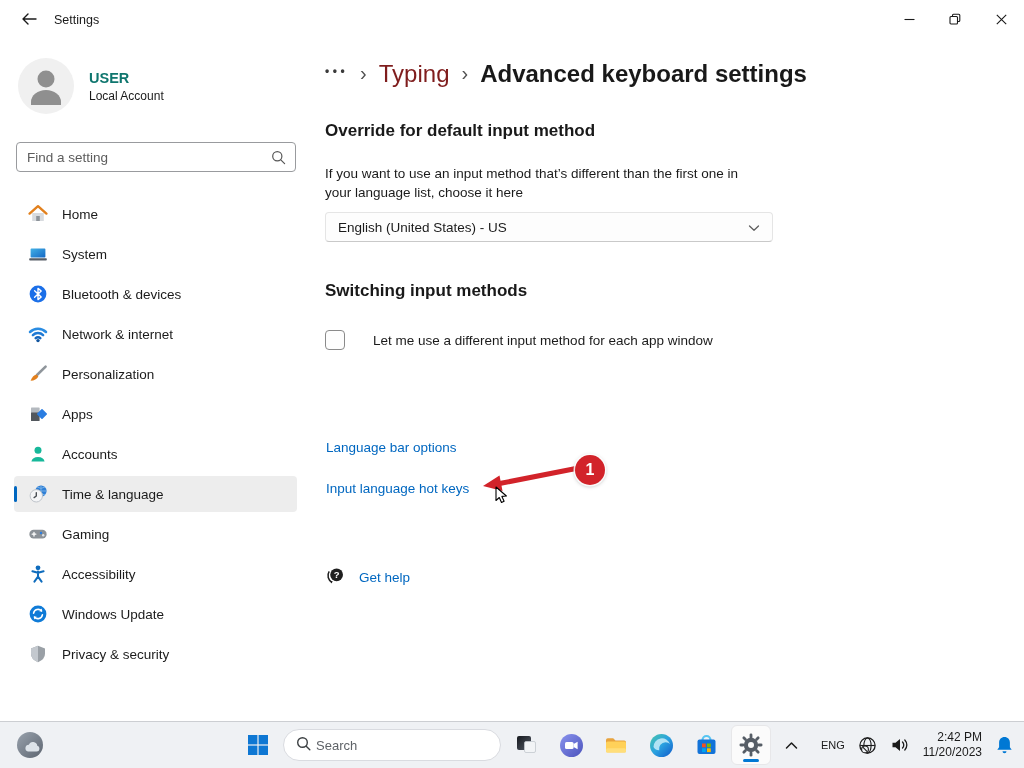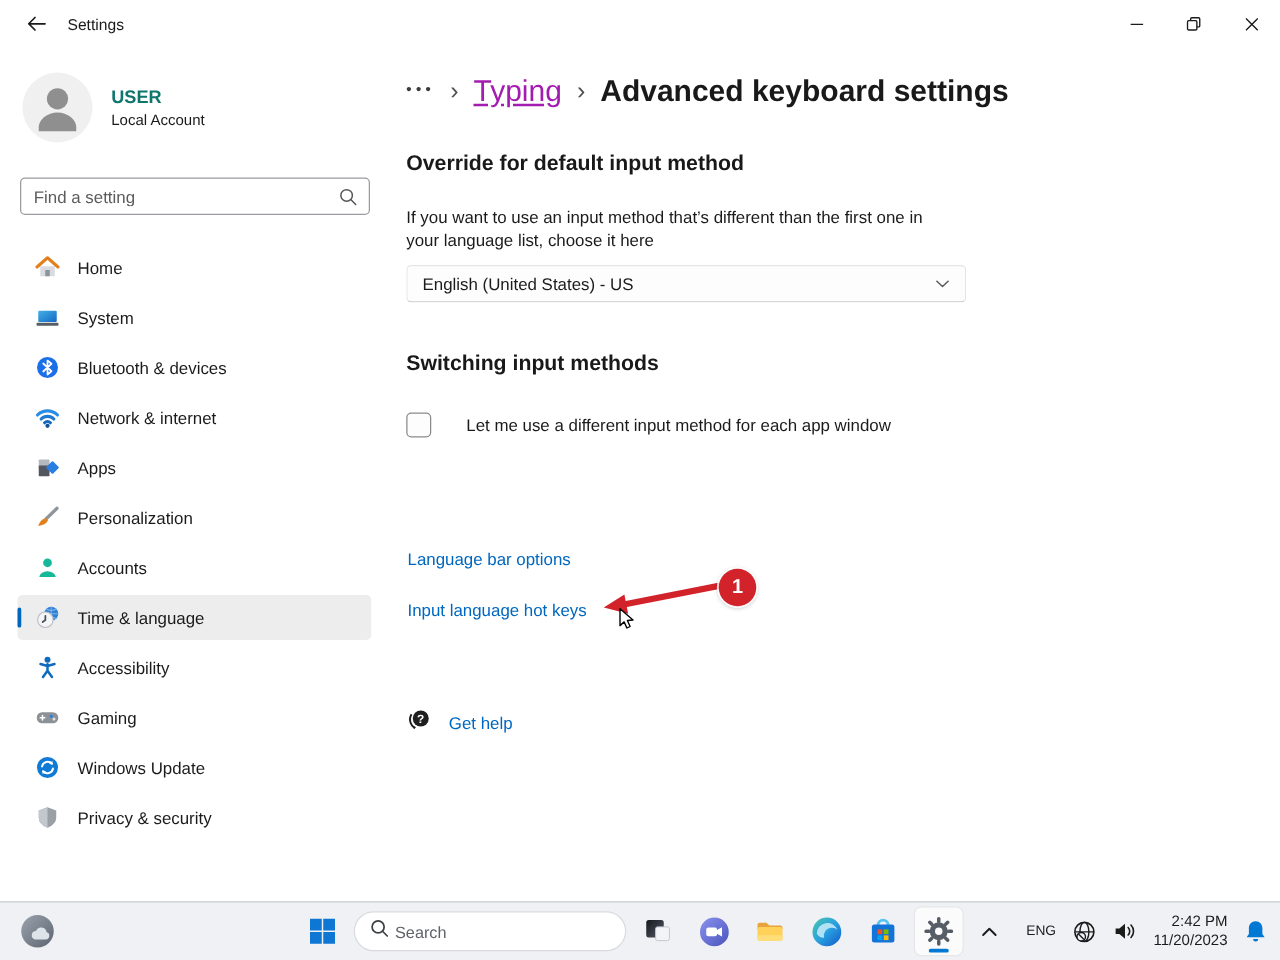--- a/index.html
+++ b/index.html
@@ -28,21 +28,21 @@
   .nav-item .ic { width:20px; height:20px; display:flex; align-items:center; justify-content:center; }
   .nav-item .lbl { font-size:13.5px; color:#1b1b1b; }
   .nav-item.selected { background:#ededed; }
   .nav-item.selected::before { content:""; position:absolute; left:0; top:50%; transform:translateY(-50%); width:3px; height:16px; border-radius:2px; background:#0067c0; }
 
   
   .main { position:absolute; left:325px; top:40px; right:0; bottom:47px; }
   .breadcrumb { position:absolute; top:20px; left:0; display:flex; align-items:center; gap:12px; }
   .crumb-ellipsis { font-size:12px; font-weight:700; letter-spacing:3.5px; color:#3a3a3a; cursor:pointer; padding-bottom:6px; }
   .crumb-sep { font-size:20px; color:#505050; font-weight:400; padding-bottom:2px; }
-  .crumb-parent { font-size:24px; color:#a21caf; cursor:pointer;text-decoration:underline; }
+  .crumb-parent { font-size:24px; color:#7f1d1d; cursor:pointer; }
   .crumb-current { font-size:24px; color:#191919; font-weight:700; }
   .sec-heading { position:absolute; left:0; font-size:17px; font-weight:700; color:#191919; }
   .desc { position:absolute; left:0; top:124px; font-size:13.5px; line-height:19px; color:#1b1b1b; white-space:pre-line; width:470px; }
   .dropdown { position:absolute; left:0; top:172px; width:448px; height:30px; background:#fdfdfd; border:1px solid #e5e5e5; border-bottom-color:#c9c9c9; border-radius:4px; display:flex; align-items:center; padding:0 12px; cursor:pointer; }
   .dropdown .val { flex:1; font-size:13.5px; color:#1b1b1b; }
   .check-row { position:absolute; left:0; display:flex; align-items:center; gap:28px; }
   .checkbox { width:20px; height:20px; border:1px solid #8a8a8a; border-radius:4px; background:#fdfdfd; }
   .check-row .clabel { font-size:13.5px; color:#1b1b1b; }
   .link { position:absolute; left:1px; font-size:13.5px; color:#0067c0; cursor:pointer; text-decoration:none; }
   .help-row { position:absolute; left:1px; top:526px; display:flex; align-items:center; gap:14px; }
@@ -165,35 +165,35 @@
             <path d="M4.9 11.2 a7.2 7.2 0 0 1 10.2 0" fill="none" stroke="#1f7ad4" stroke-width="2.5" stroke-linecap="round"></path>
             <path d="M7.7 14.2 a3.3 3.3 0 0 1 4.6 0" fill="none" stroke="#1566bd" stroke-width="2.5" stroke-linecap="round"></path>
             <circle cx="10" cy="16.6" r="1.7" fill="#10549e"></circle>
           </svg>
         </span>
       <span class="lbl">Network &amp; internet</span>
     </div>
     <div class="nav-item">
       <span class="ic">
           <svg width="20" height="20" viewBox="0 0 20 20">
+            <path d="M17.6 2.6 L9 11" stroke="#8f959b" stroke-width="2.6" stroke-linecap="round"></path>
+            <path d="M8.6 10.4 q-4.2 0.8 -6 6.4 q5.6 -0.6 7.8 -4.4 Z" fill="#e2801d"></path>
+          </svg>
+        </span>
+      <span class="lbl">Personalization</span>
+    </div>
+    <div class="nav-item">
+      <span class="ic">
+          <svg width="20" height="20" viewBox="0 0 20 20">
             <rect x="3" y="3.6" width="8.6" height="8.6" rx="0.6" fill="#b4b9bf"></rect>
             <rect x="3" y="8.4" width="8.6" height="8.6" rx="0.6" fill="#52575d"></rect>
             <rect x="10.2" y="6.2" width="7.6" height="7.6" rx="0.8" fill="#2a7de1" transform="rotate(45 14 10)"></rect>
           </svg>
         </span>
       <span class="lbl">Apps</span>
-    </div>
-    <div class="nav-item">
-      <span class="ic">
-          <svg width="20" height="20" viewBox="0 0 20 20">
-            <path d="M17.6 2.6 L9 11" stroke="#8f959b" stroke-width="2.6" stroke-linecap="round"></path>
-            <path d="M8.6 10.4 q-4.2 0.8 -6 6.4 q5.6 -0.6 7.8 -4.4 Z" fill="#e2801d"></path>
-          </svg>
-        </span>
-      <span class="lbl">Personalization</span>
     </div>
     <div class="nav-item">
       <span class="ic">
           <svg width="20" height="20" viewBox="0 0 20 20">
             <circle cx="10" cy="6.2" r="3.5" fill="#17b89a"></circle>
             <path d="M3.4 17.6 a6.7 5.6 0 0 1 13.2 0 Z" fill="#17b89a"></path>
           </svg>
         </span>
       <span class="lbl">Accounts</span>
     </div>
@@ -204,36 +204,36 @@
             <path d="M7.4 7 h11.2 M13 1.4 v11.2 M9 3 a7 7 0 0 0 8 0 M9 11 a7 7 0 0 1 8 0" stroke="#7db4e8" stroke-width="0.9" fill="none"></path>
             <circle cx="8.3" cy="11.8" r="6.2" fill="#f4f5f7" stroke="#b9bec5" stroke-width="0.9"></circle>
             <path d="M8.3 8.6 v3.4 l-2.2 1.6" stroke="#4a4f55" stroke-width="1.4" fill="none" stroke-linecap="round"></path>
           </svg>
         </span>
       <span class="lbl">Time &amp; language</span>
     </div>
     <div class="nav-item">
       <span class="ic">
           <svg width="20" height="20" viewBox="0 0 20 20">
-            <circle cx="10" cy="3.8" r="2.4" fill="#0f6cbd"></circle>
-            <path d="M10 7.4 v5.2 M10 8.8 L4.4 7.2 M10 8.8 L15.6 7.2 M10 12.6 L6.4 17.6 M10 12.6 L13.6 17.6" stroke="#0f6cbd" stroke-width="2" fill="none" stroke-linecap="round" stroke-linejoin="round"></path>
-          </svg>
-        </span>
-      <span class="lbl">Accessibility</span>
-    </div>
-    <div class="nav-item">
-      <span class="ic">
-          <svg width="20" height="20" viewBox="0 0 20 20">
             <rect x="1.4" y="5.8" width="17.2" height="8.8" rx="4.2" fill="#8b9197"></rect>
             <path d="M6 8.4 v3.6 M4.2 10.2 h3.6" stroke="#ffffff" stroke-width="1.3" stroke-linecap="round"></path>
             <circle cx="13" cy="9" r="1.2" fill="#2a7de1"></circle>
             <circle cx="15.2" cy="11.2" r="1.2" fill="#dfe3e8"></circle>
           </svg>
         </span>
       <span class="lbl">Gaming</span>
+    </div>
+    <div class="nav-item">
+      <span class="ic">
+          <svg width="20" height="20" viewBox="0 0 20 20">
+            <circle cx="10" cy="3.8" r="2.4" fill="#0f6cbd"></circle>
+            <path d="M10 7.4 v5.2 M10 8.8 L4.4 7.2 M10 8.8 L15.6 7.2 M10 12.6 L6.4 17.6 M10 12.6 L13.6 17.6" stroke="#0f6cbd" stroke-width="2" fill="none" stroke-linecap="round" stroke-linejoin="round"></path>
+          </svg>
+        </span>
+      <span class="lbl">Accessibility</span>
     </div>
     <div class="nav-item">
       <span class="ic">
           <svg width="20" height="20" viewBox="0 0 20 20">
             <circle cx="10" cy="10" r="8.4" fill="#0f7bd7"></circle>
             <path d="M5.6 9.2 a4.6 4.6 0 0 1 8 -2.2" fill="none" stroke="#ffffff" stroke-width="1.6" stroke-linecap="round"></path>
             <path d="M14.4 10.8 a4.6 4.6 0 0 1 -8 2.2" fill="none" stroke="#ffffff" stroke-width="1.6" stroke-linecap="round"></path>
             <path d="M13.9 4.6 l0.1 2.8 l-2.8 -0.2 Z" fill="#ffffff"></path>
             <path d="M6.1 15.4 l-0.1 -2.8 l2.8 0.2 Z" fill="#ffffff"></path>
           </svg>

